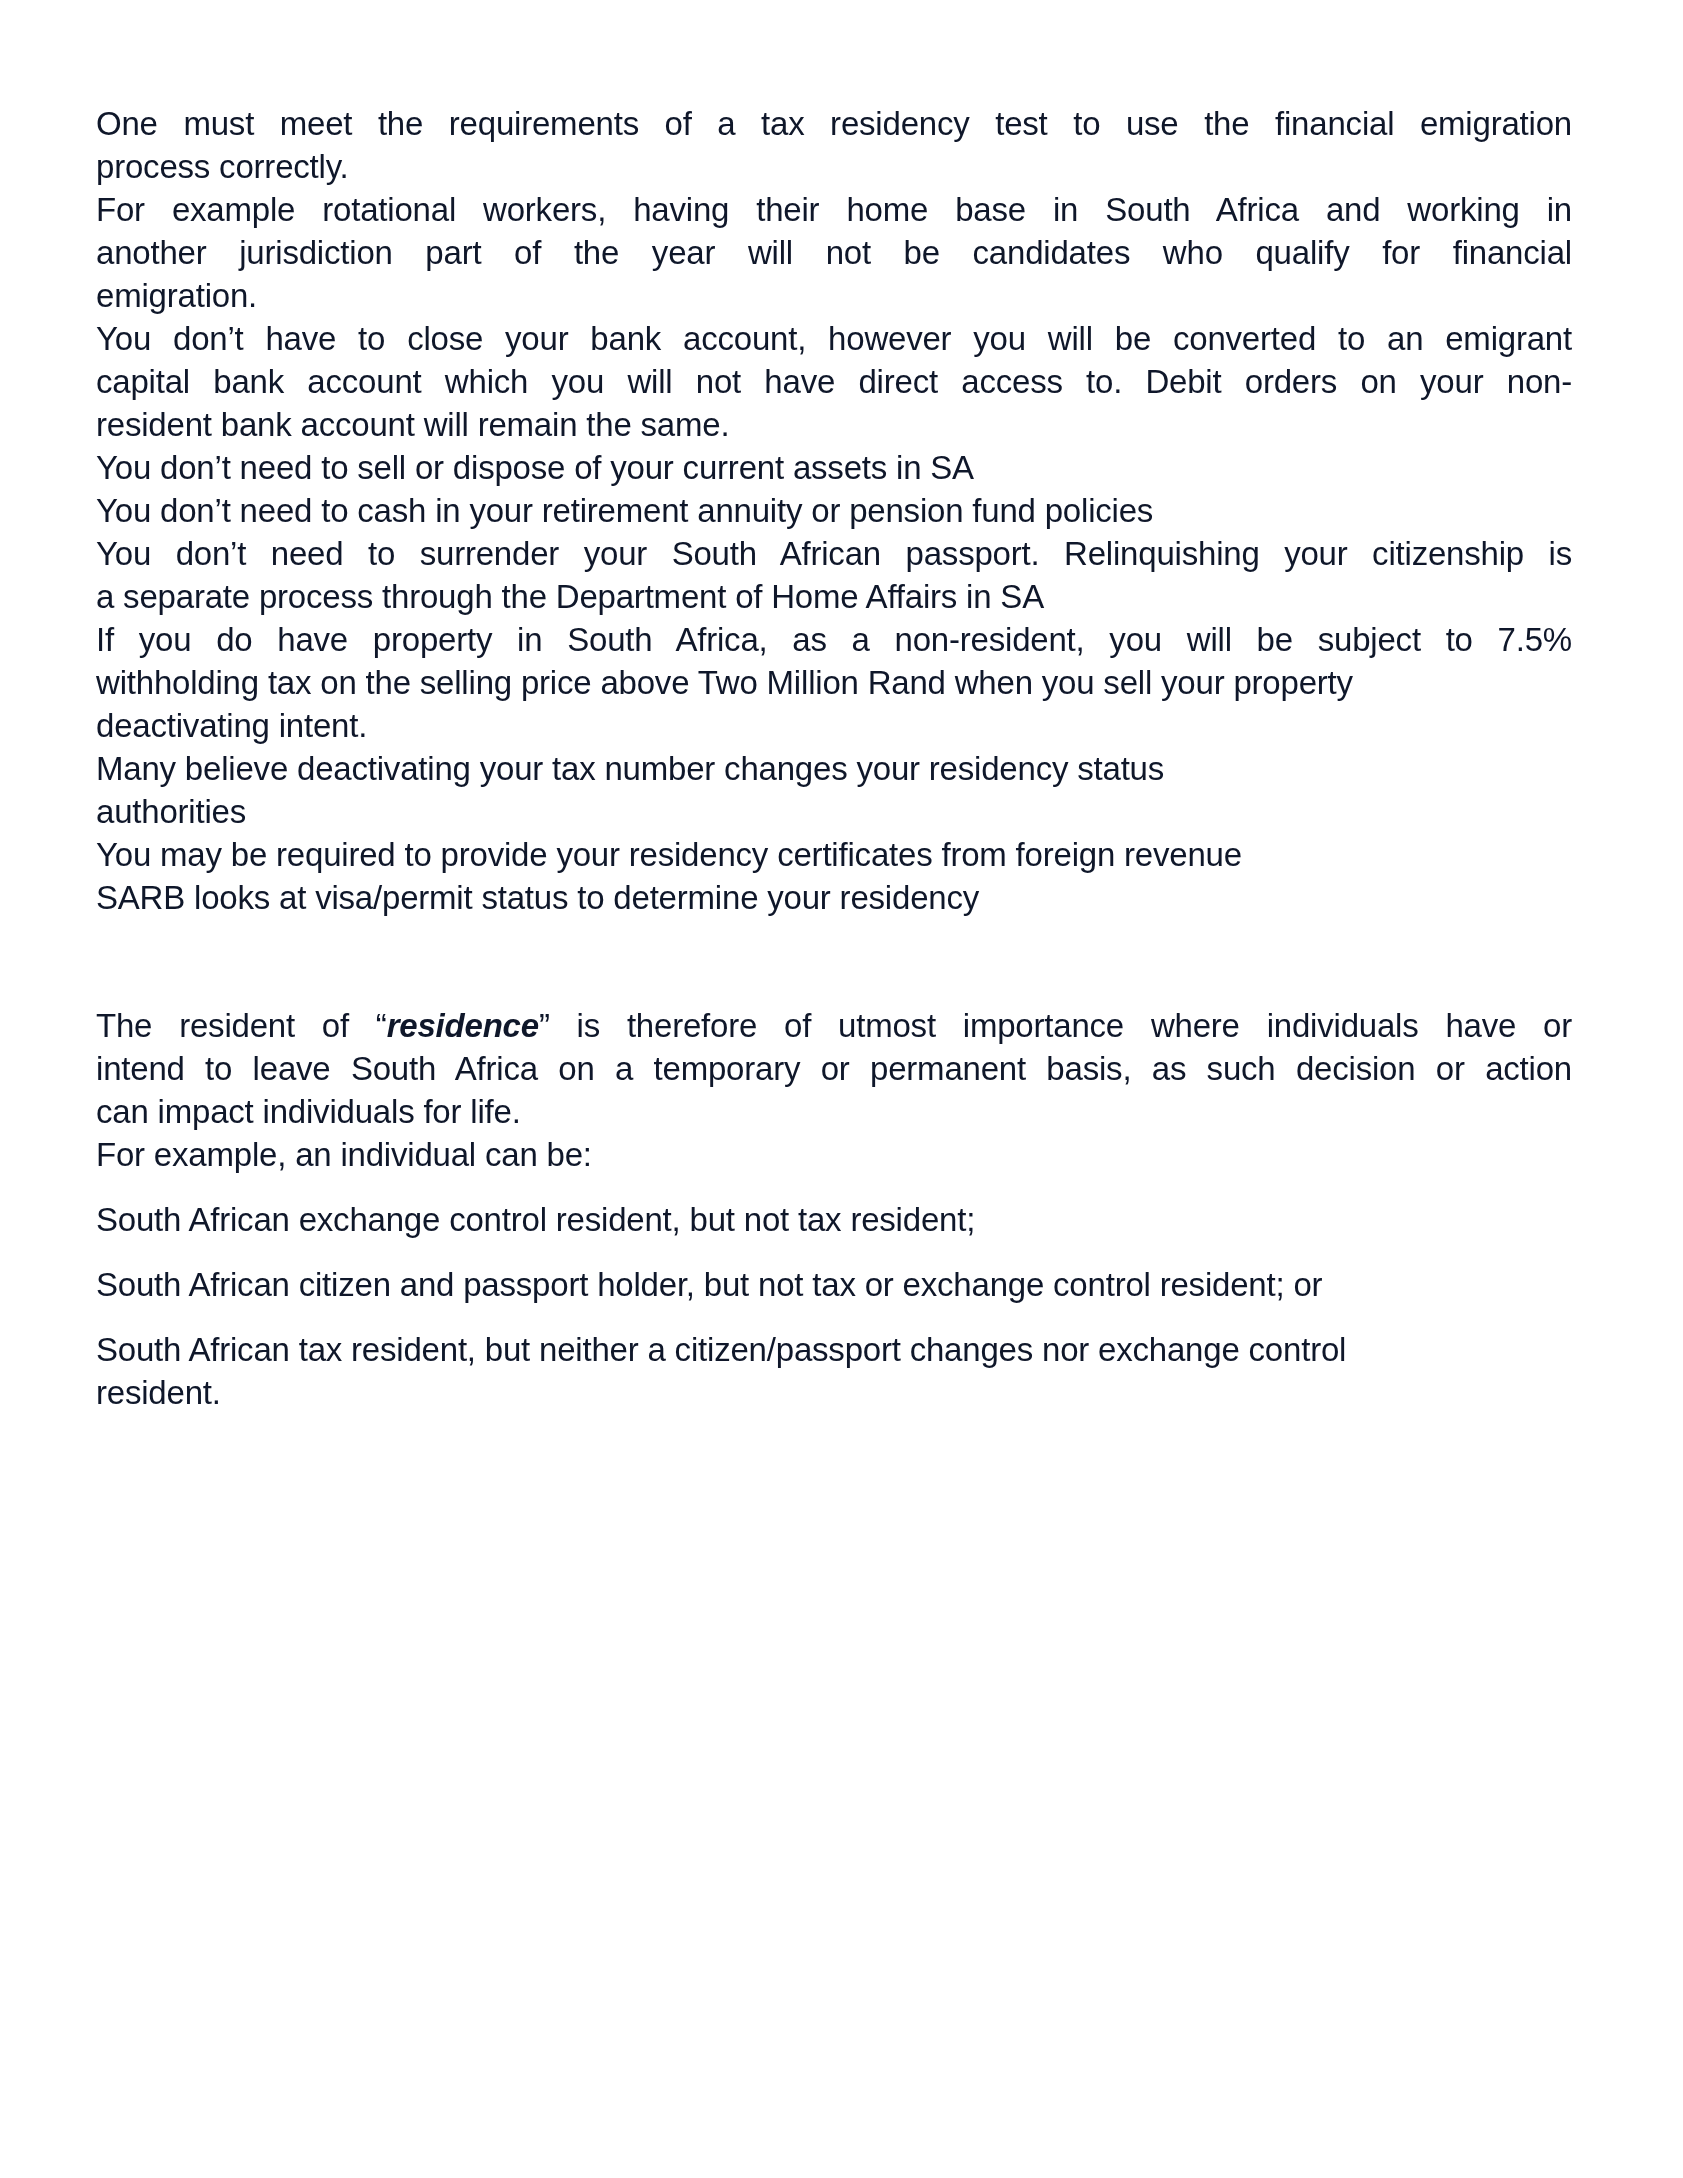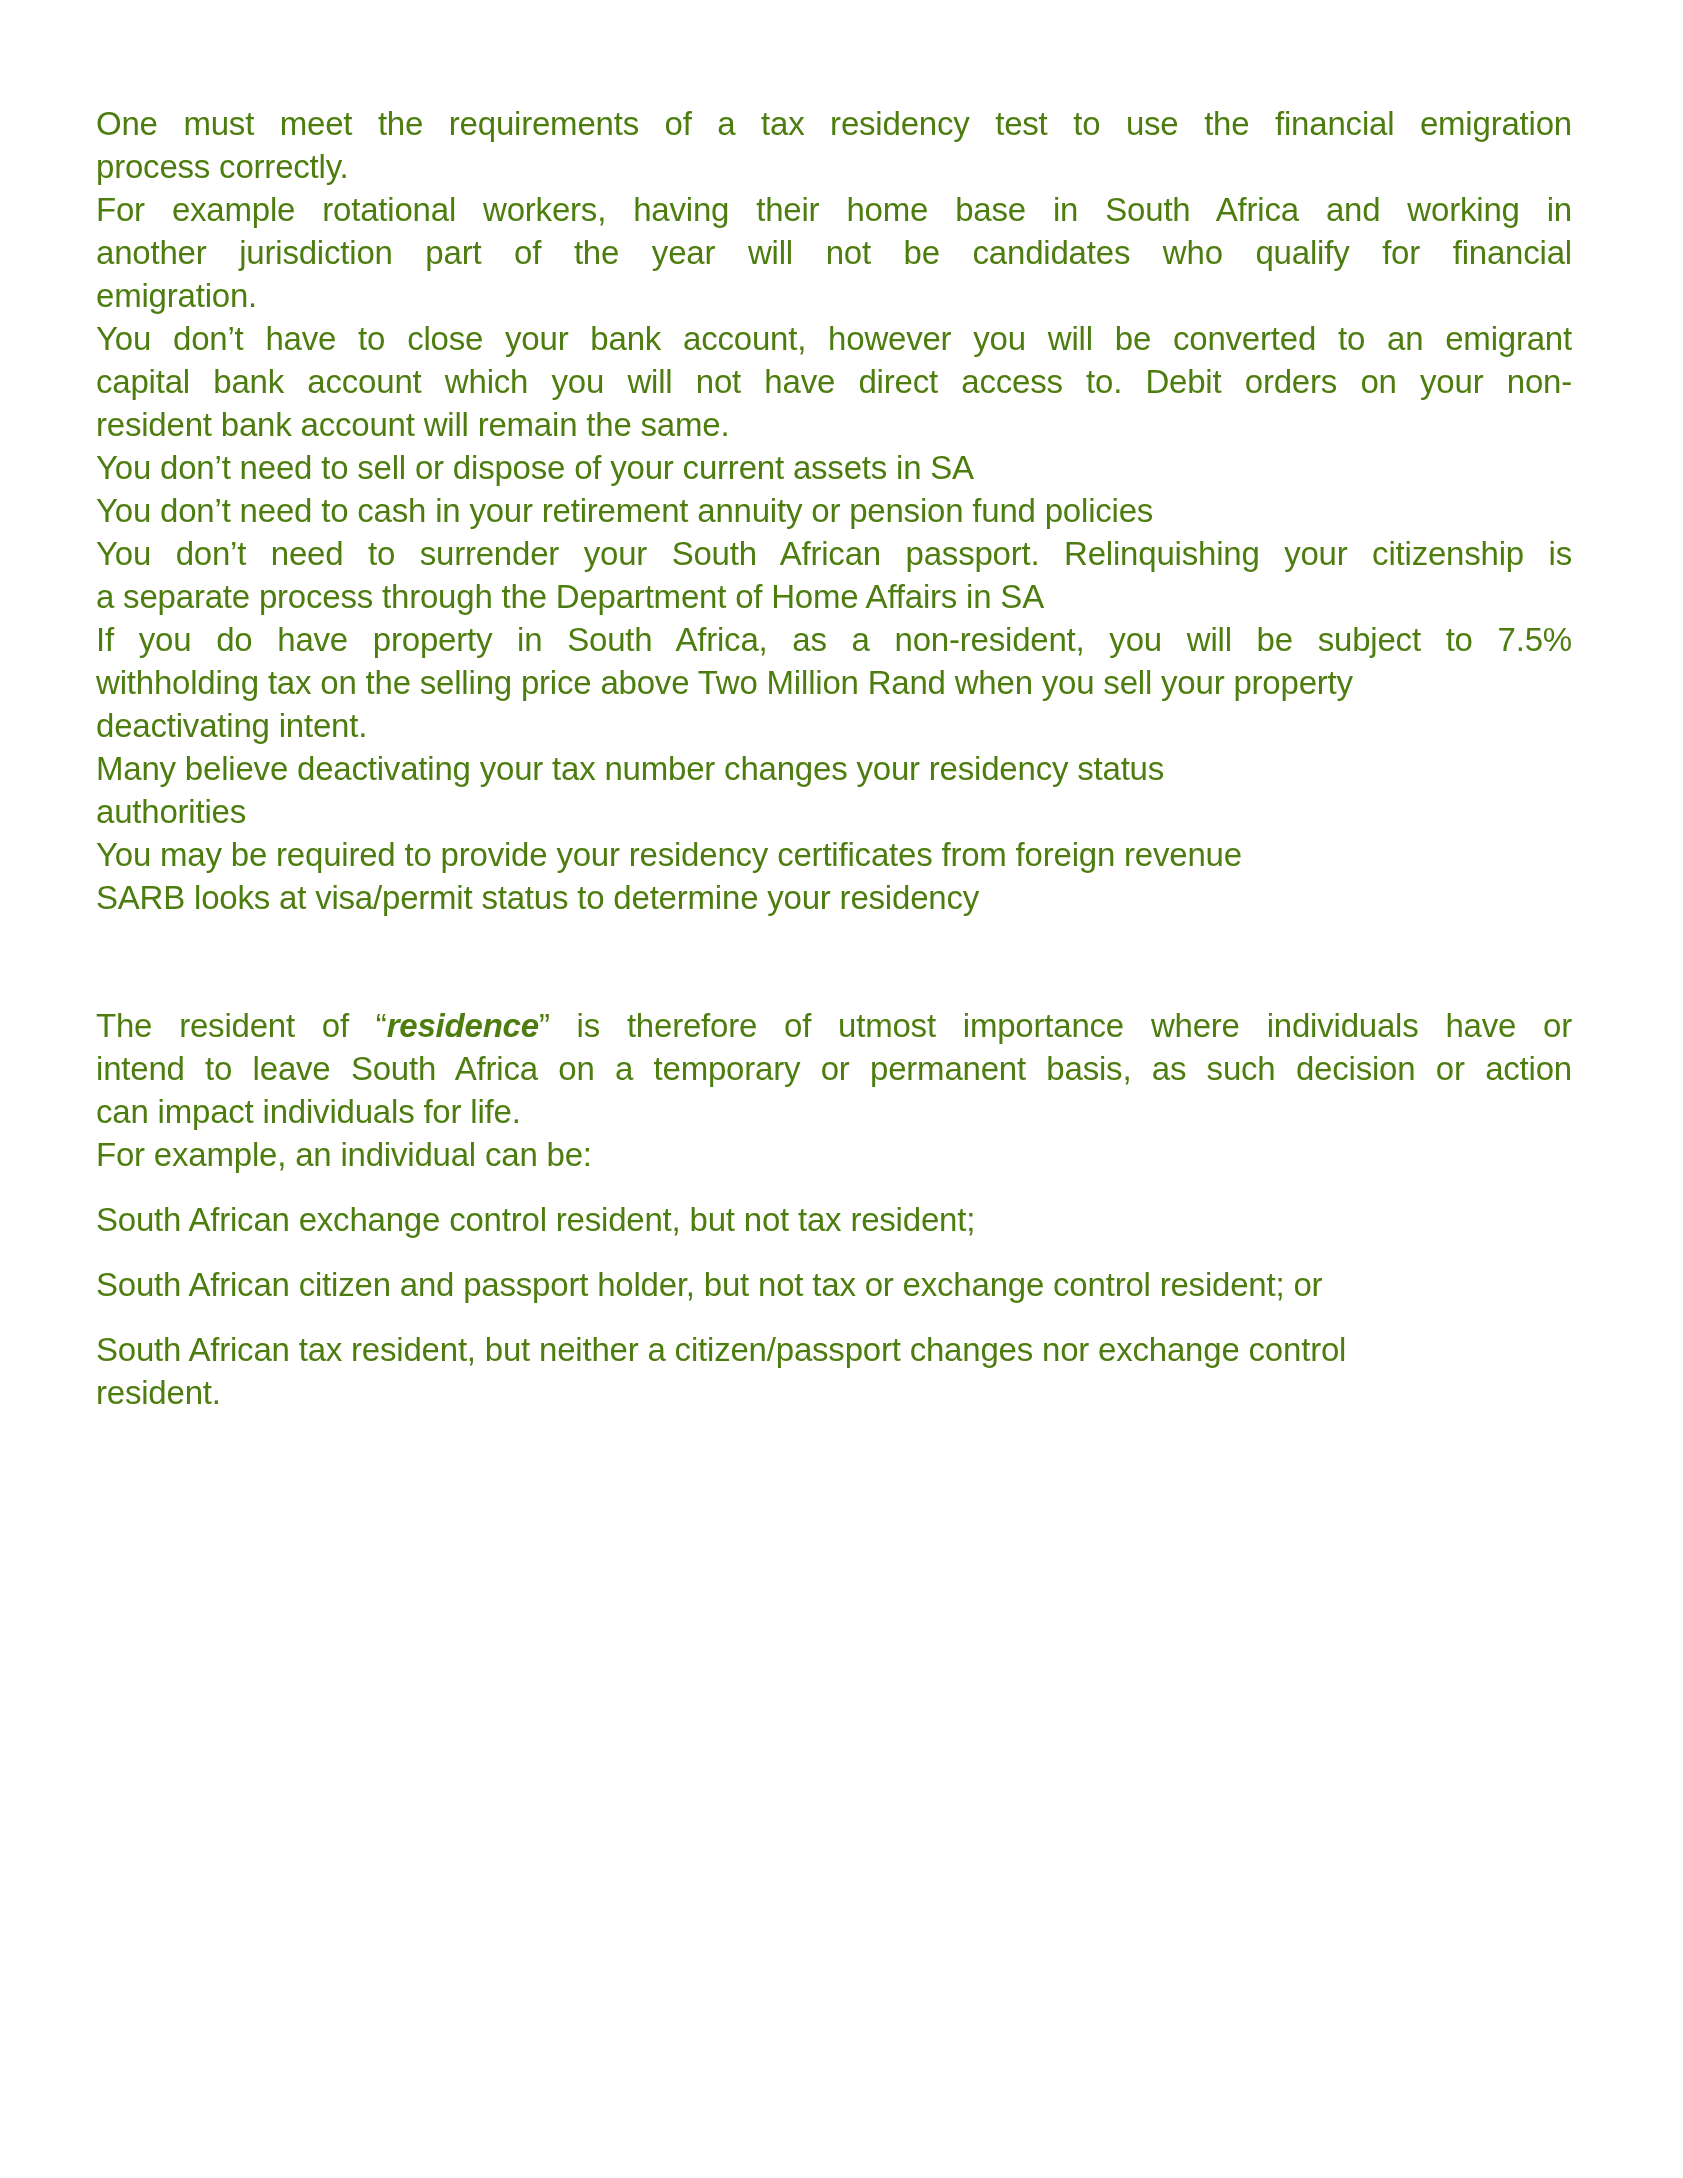--- a/index.html
+++ b/index.html
@@ -1,20 +1,20 @@
 <!DOCTYPE html>
 <html><head>
 <meta charset="utf-8">
 <style>
   html, body { margin: 0; padding: 0; background: #ffffff; }
   body { width: 1683px; height: 2178px; position: relative; overflow: hidden; }
   .page {
     position: absolute; left: 96px; top: 102px; width: 1476px;
     font-family: "Liberation Sans", sans-serif;
-    font-size: 33px; line-height: 43px; color: #4d7c0f;
+    font-size: 33px; line-height: 43px; color: #0f172a;
     letter-spacing: -0.2px;
   }
   .line { display: block; margin: 0; }
   .justify { text-align: justify; text-align-last: justify; }
   .last { text-align: center; text-align-last: left; }
   .gap-lg { height: 85px; }
   .gap-sm { height: 22px; }
   b { font-weight: normal; }
   .bi { font-weight: bold; font-style: italic; }
 </style>

